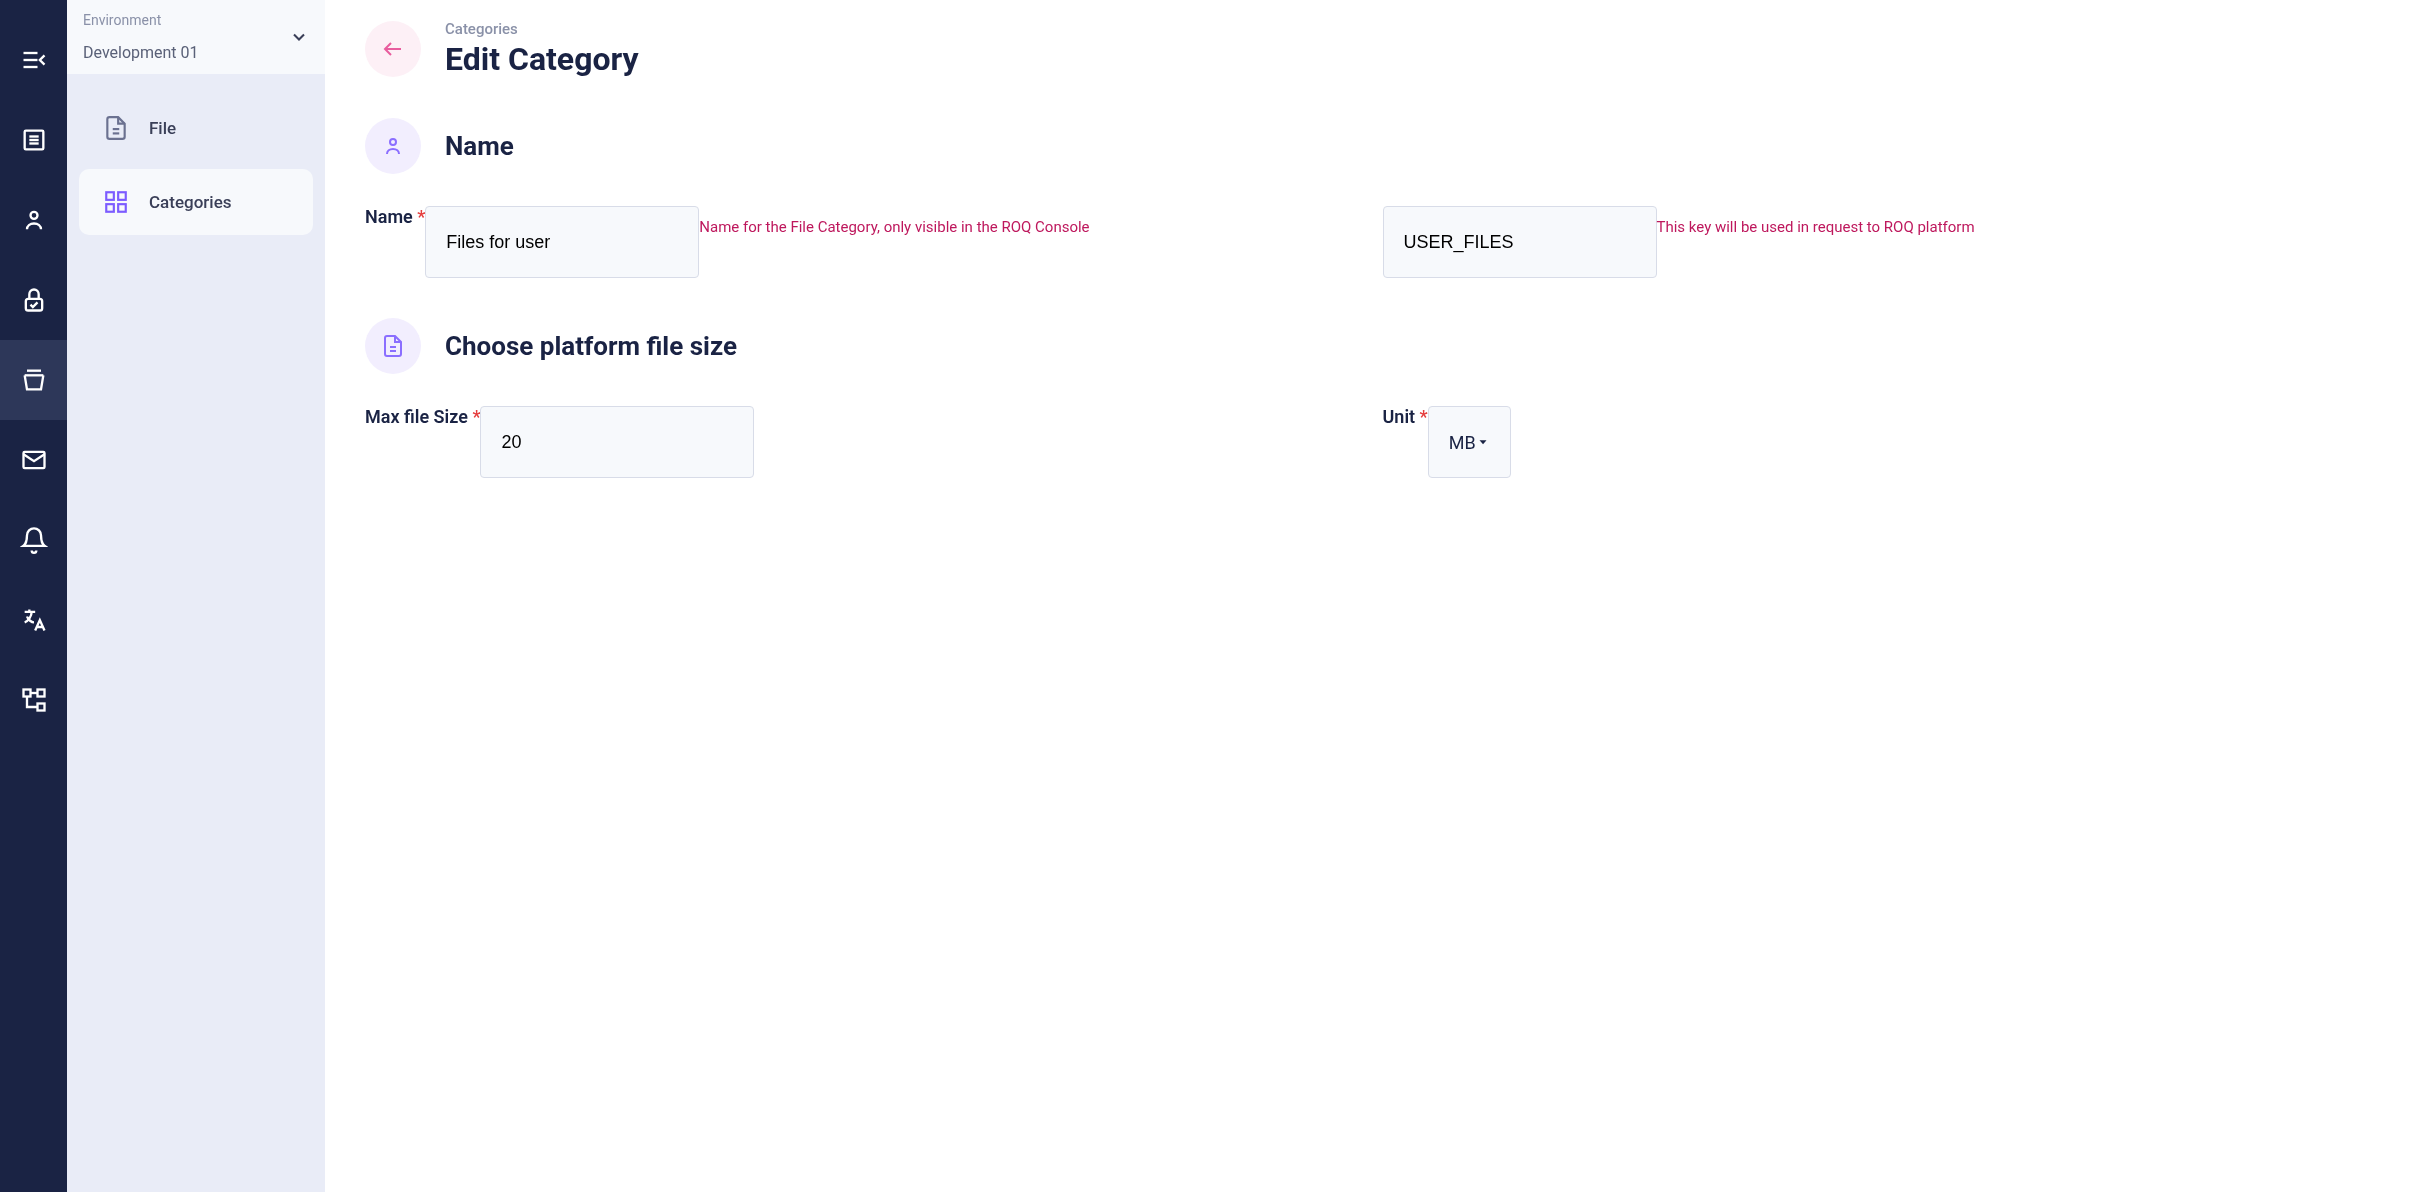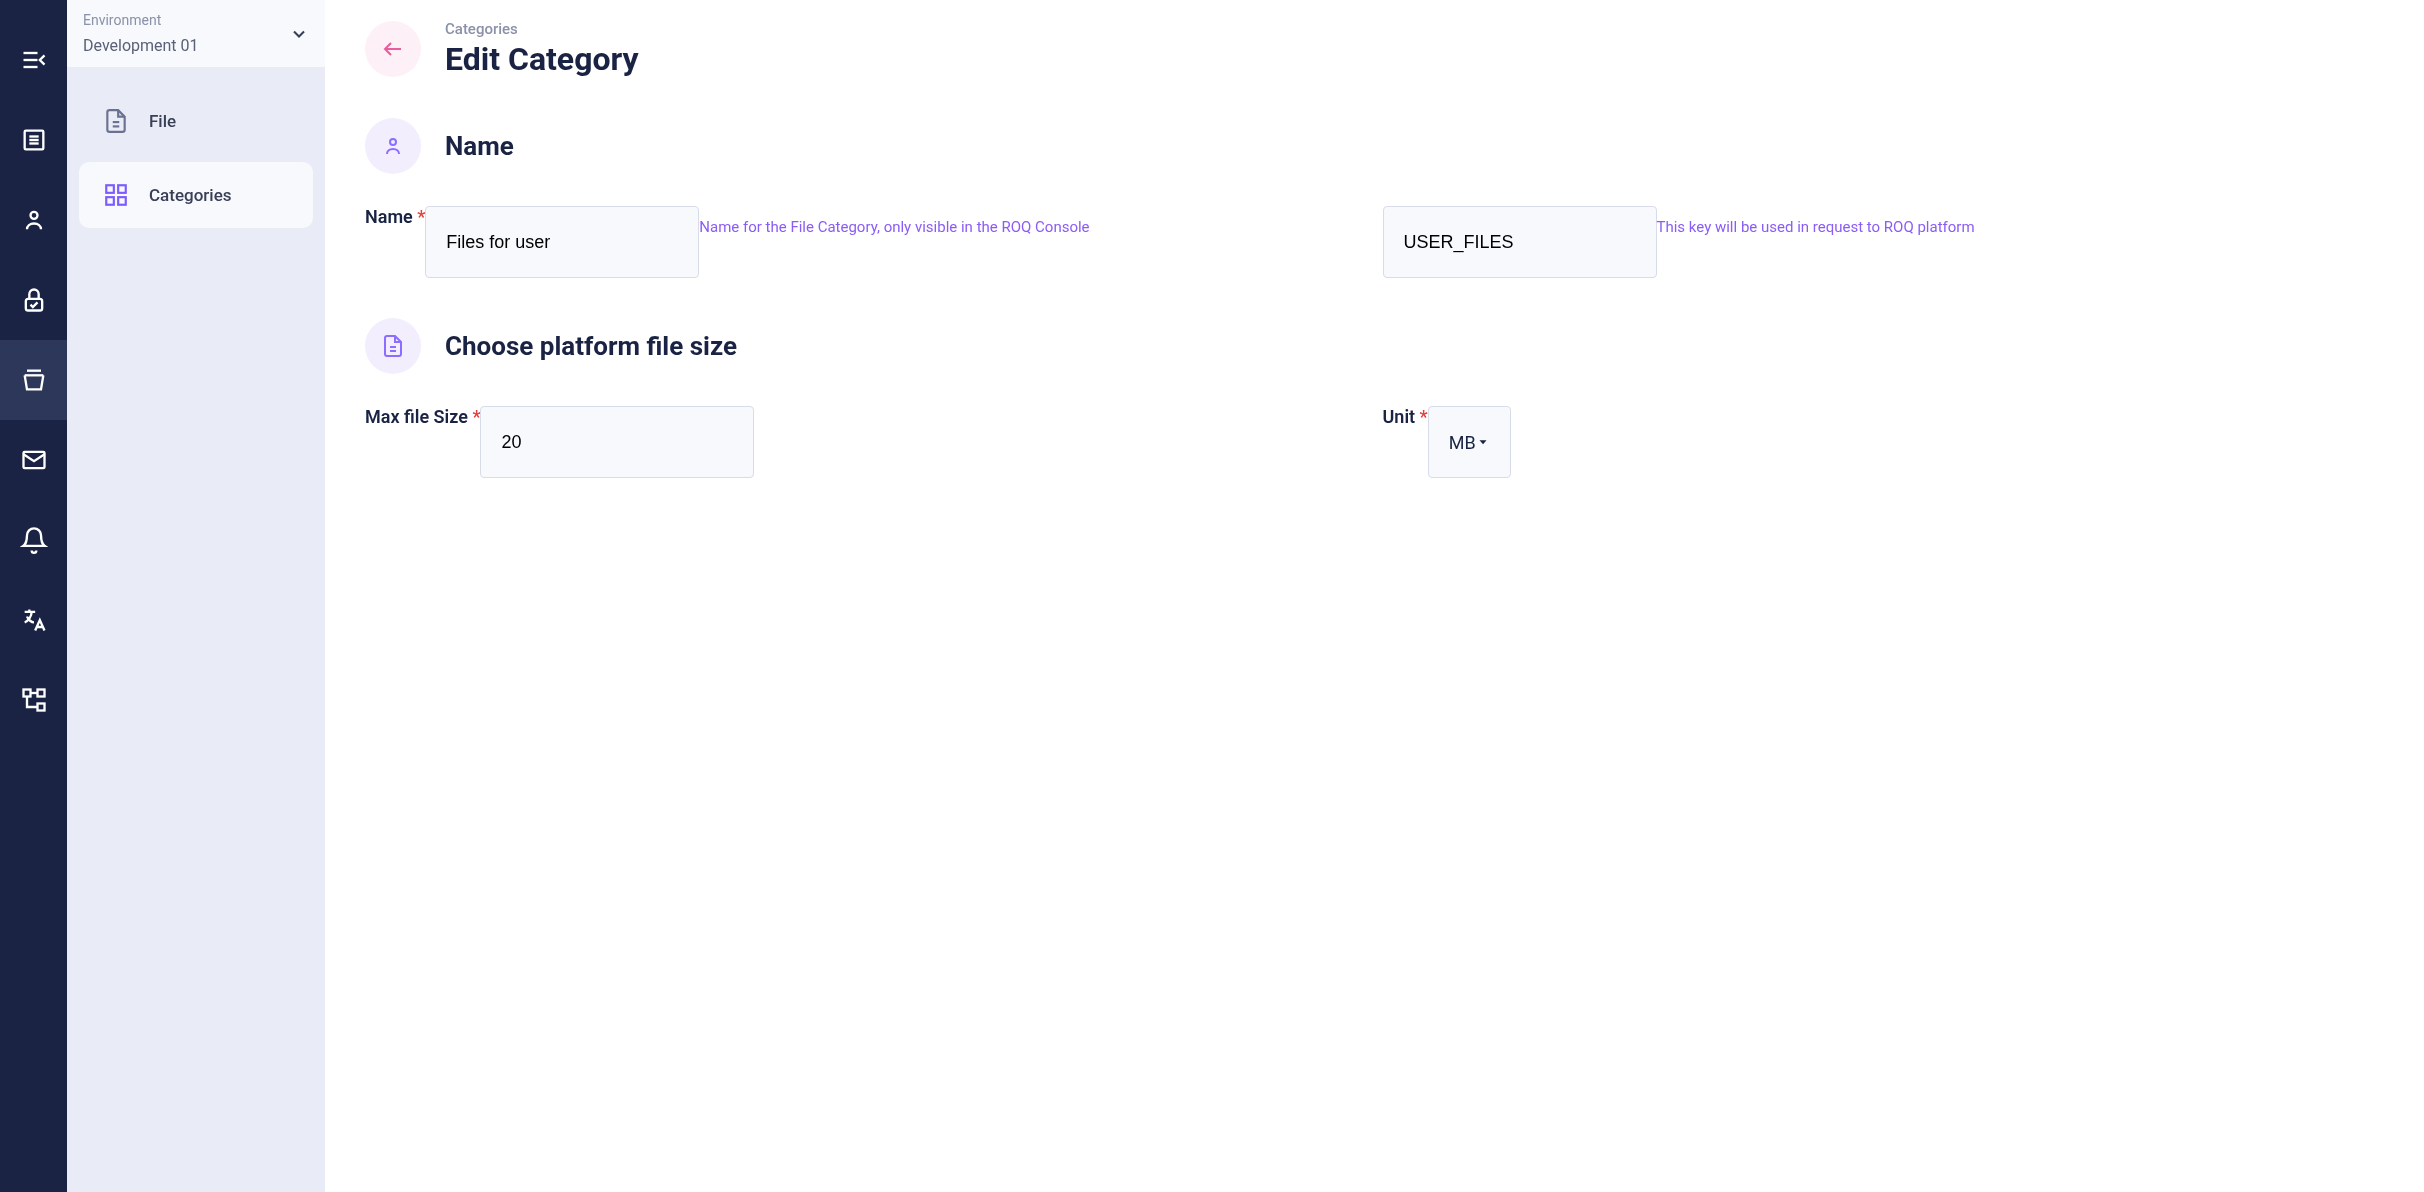--- a/index.html
+++ b/index.html
@@ -47,21 +47,21 @@
       padding: 12px 16px;
       display: flex;
       align-items: center;
       justify-content: space-between;
       cursor: pointer;
       border-bottom: 1px solid #e9ecf7;
     }
     .env-selector-text {
       display: flex;
       flex-direction: column;
-      gap: 8px;
+      gap: 15px;
     }
     .env-label {
       font-size: 14px;
       color: #8a91a8;
     }
     .env-name {
       font-size: 16px;
       color: #5a6178;
     }
     .sidebar-menu {
@@ -186,21 +186,21 @@
       border: 1px solid #d8dce8;
       border-radius: 4px;
       outline: none;
       display: flex;
       align-items: center;
       justify-content: flex-end;
       cursor: pointer;
     }
     .form-help {
       font-size: 15px;
-      color: #8b5cf6;
+      color: #be185d;
       margin-top: 12px;
     }
   </style>
 </head>
 <body>
 
 <nav class="nav-rail">
   <div class="nav-rail-item">
     <svg viewBox="0 0 24 24" fill="none" stroke="white" stroke-width="2">
       <line x1="3" y1="6" x2="15" y2="6"></line>

